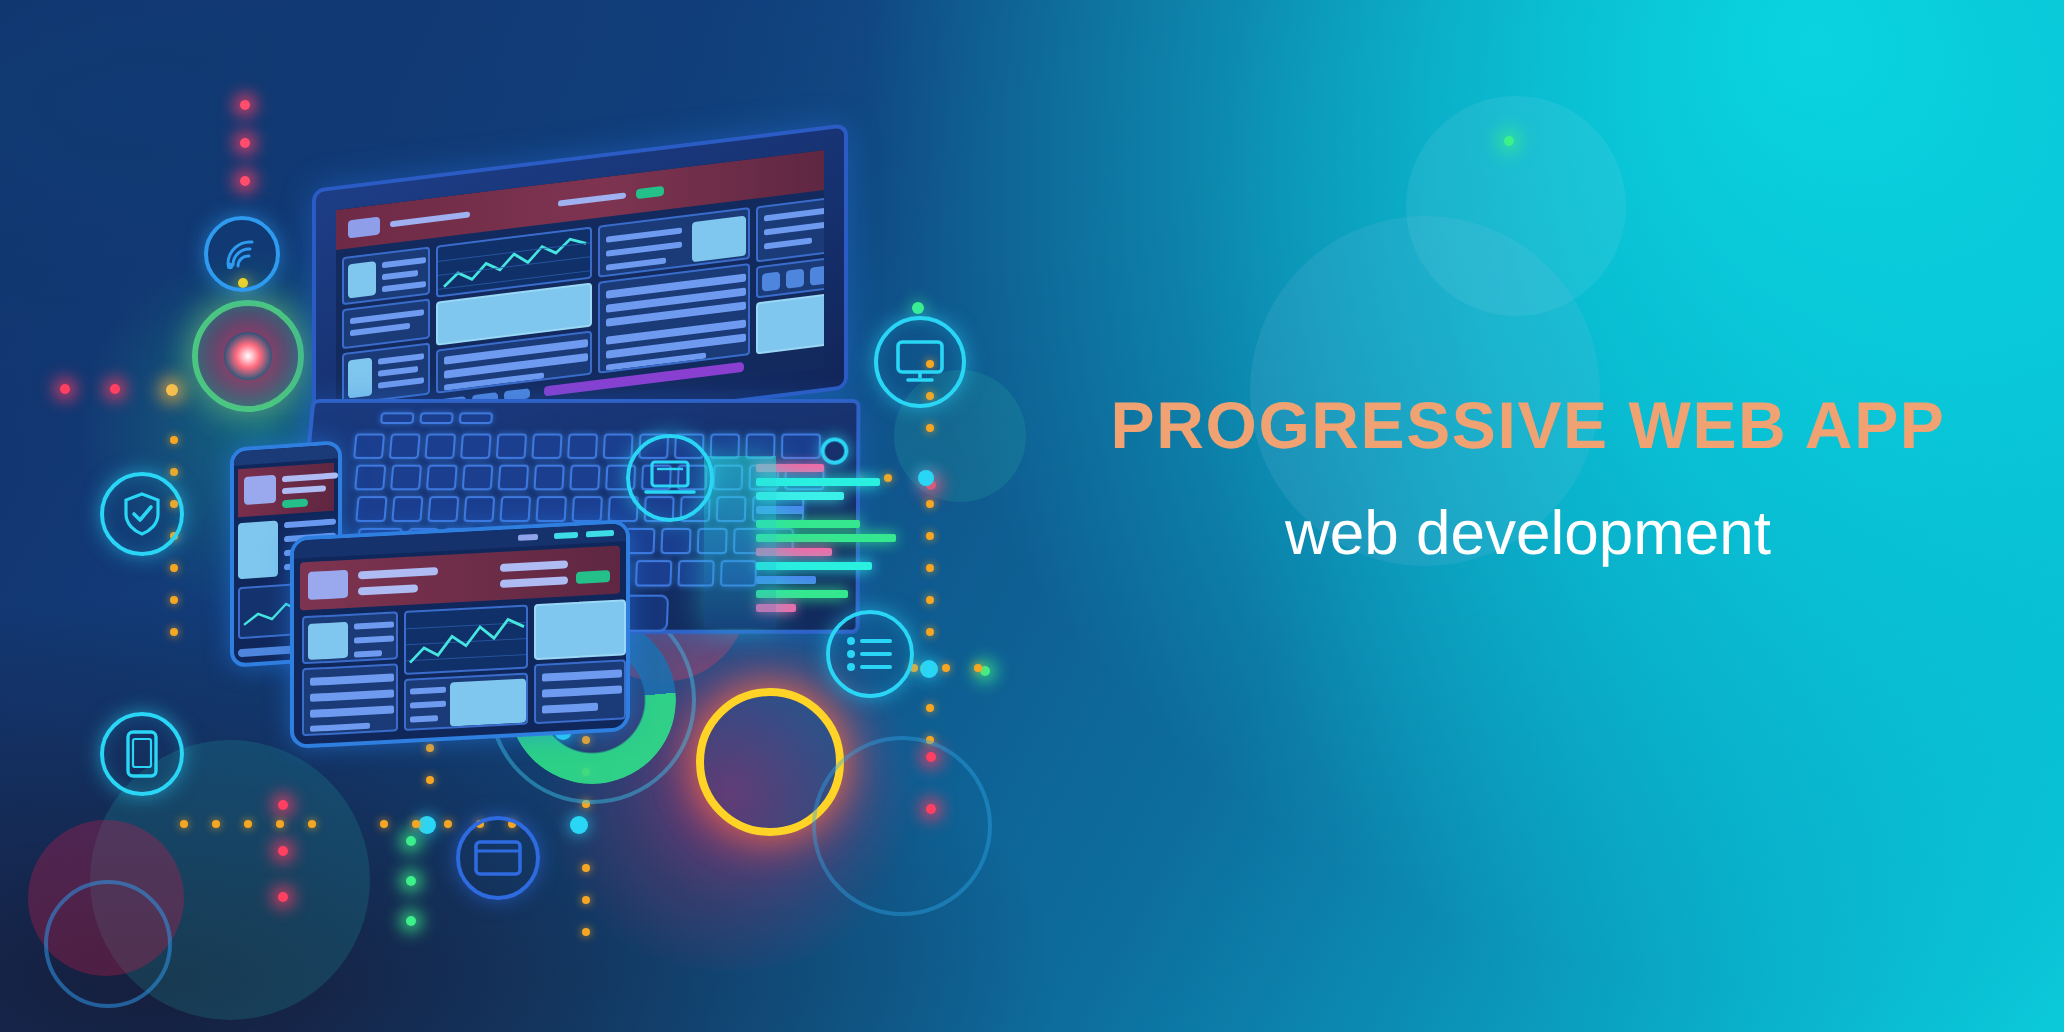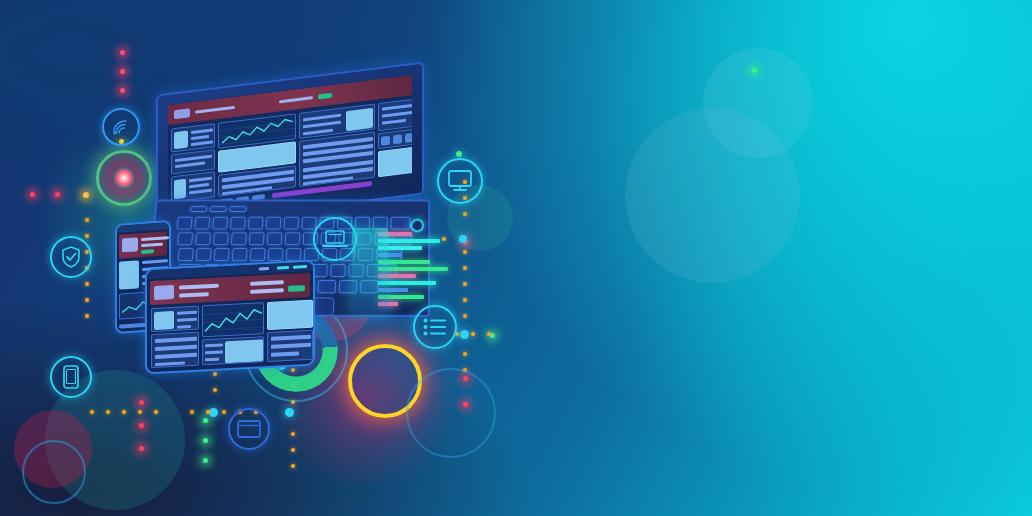--- a/index.html
+++ b/index.html
@@ -550,17 +550,19 @@
       </g>
       <g stroke="#2ad6f5" stroke-width="2" stroke-linecap="round">
         <line x1="8" y1="2.5" x2="22" y2="2.5"></line>
         <line x1="8" y1="9" x2="22" y2="9"></line>
         <line x1="8" y1="15.5" x2="22" y2="15.5"></line>
       </g>
     </svg>
   </div>
 
   <div id="copy">
+    <div id="headline">PROGRESSIVE WEB APP</div>
     <div id="sub">
+      <div>web development</div>
     </div>
   </div>
 
 </div>
 
 </body></html>

